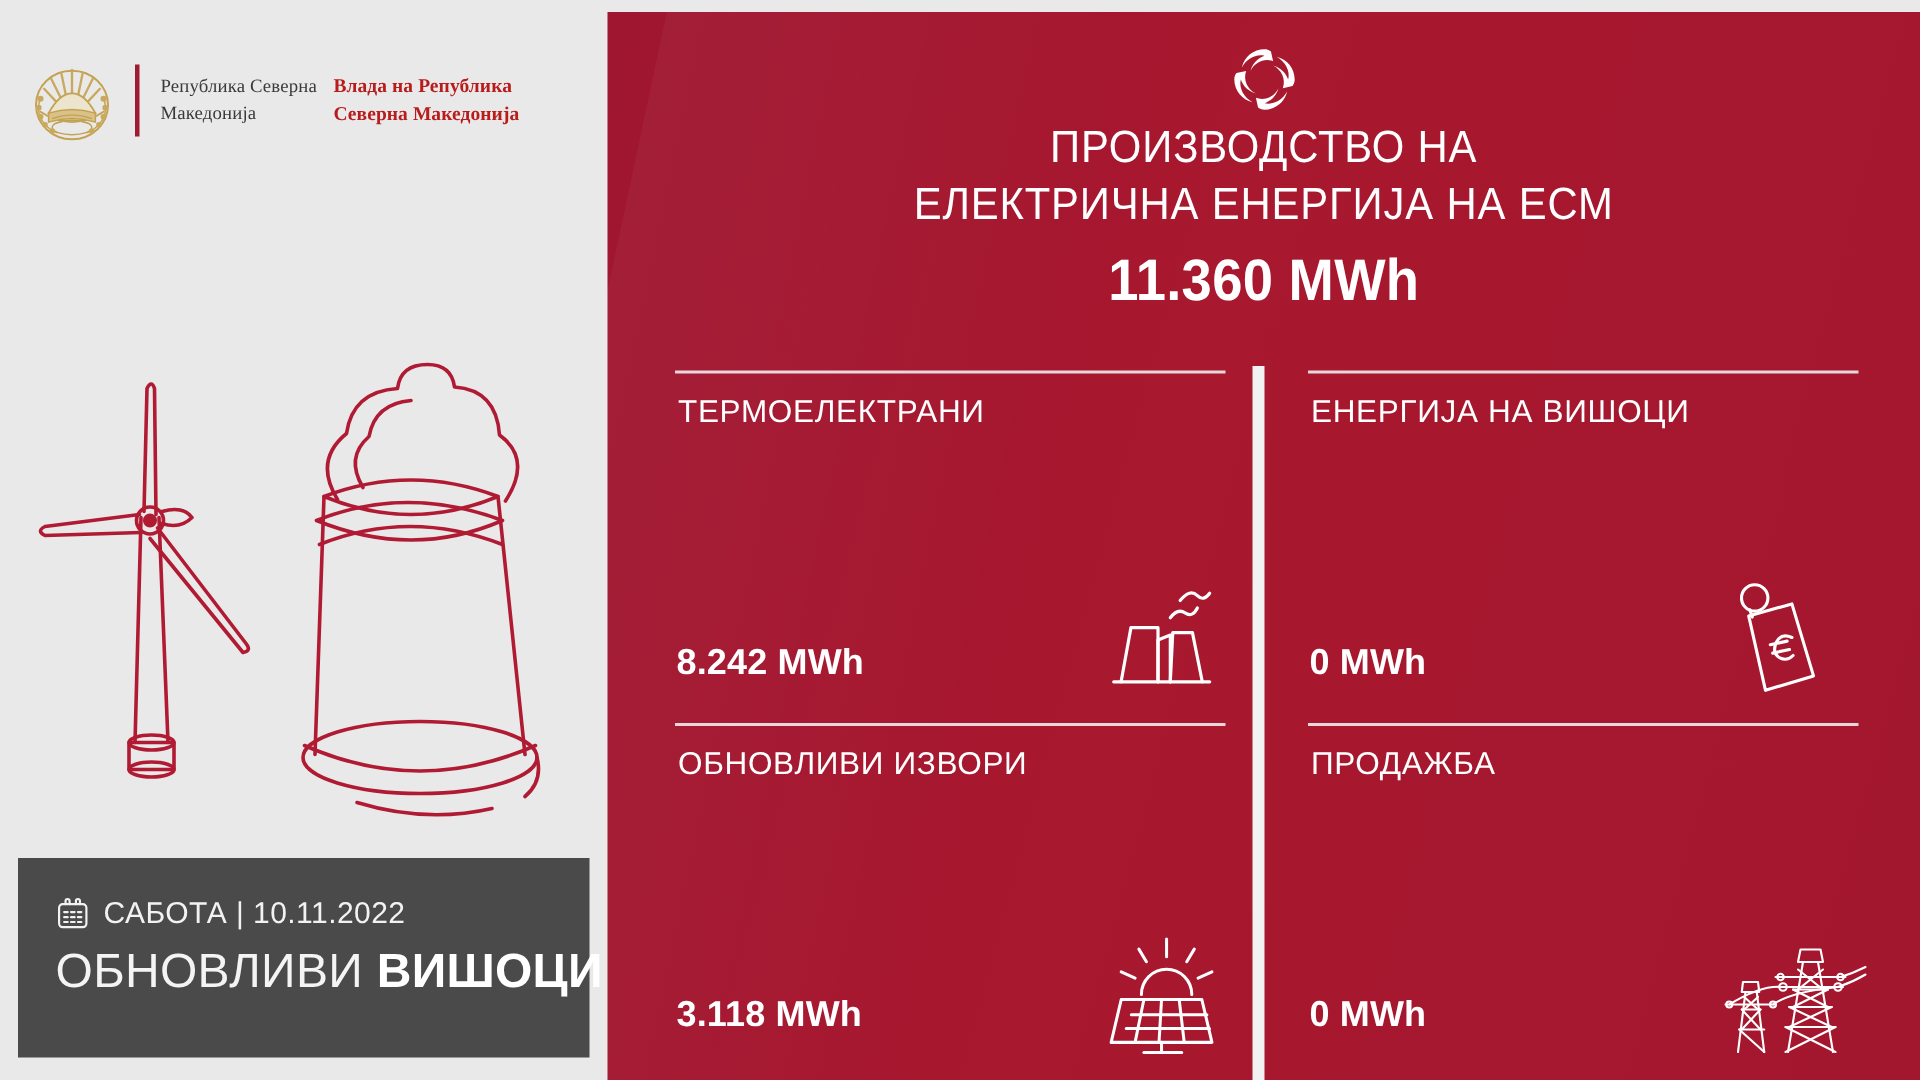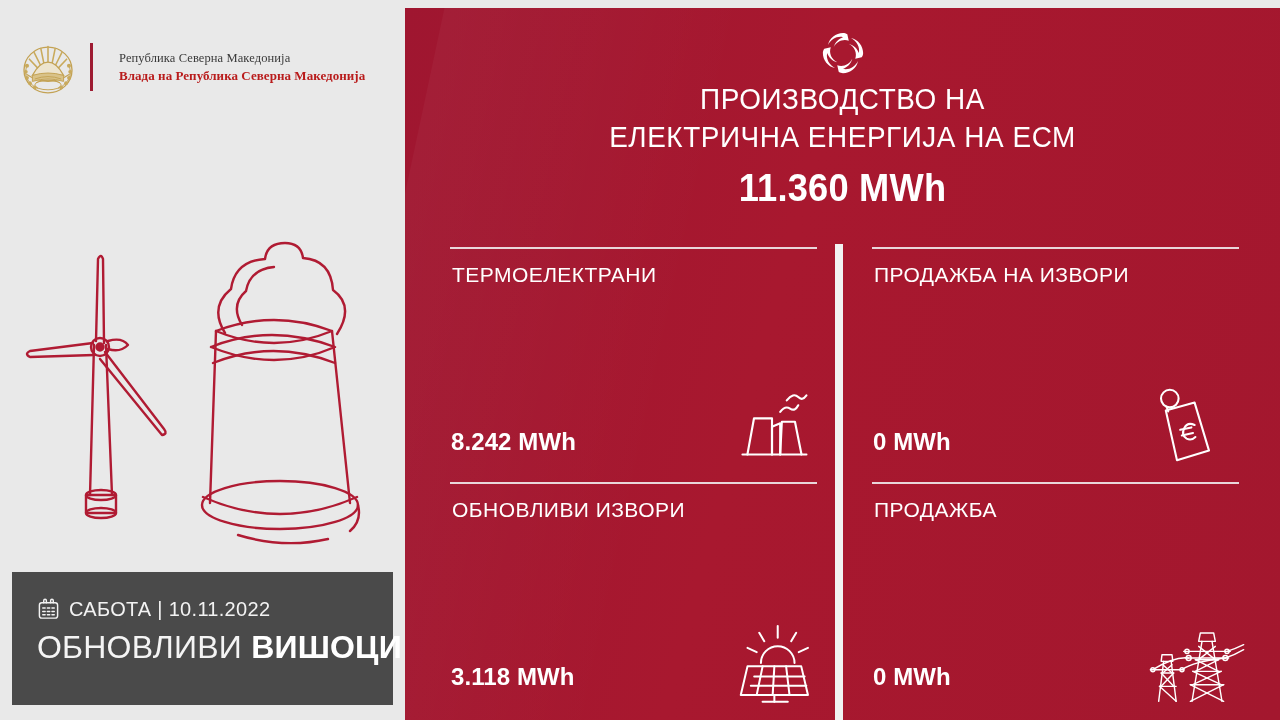--- a/index.html
+++ b/index.html
@@ -38,23 +38,21 @@
   #gov-divider {
     width: 3px;
     height: 48px;
     background: #9e1b32;
     margin-left: 12px;
     margin-right: 14px;
     flex: 0 0 3px;
   }
   #gov-text {
     display: flex;
-    flex-direction: column;
     justify-content: center;
-    margin-left: 12px;
   }
   #gov-line-1 {
     font-family: "Liberation Serif", serif;
     font-size: 12.5px;
     color: #3a3a3a;
     line-height: 1.45;
     letter-spacing: 0.1px;
   }
   #gov-line-2 {
     font-family: "Liberation Serif", serif;
@@ -391,21 +389,21 @@
               <line x1="40" y1="96" x2="70" y2="96"></line>
             </g>
           </svg>
         </div>
       </div>
 
       <div class="stat-col" id="col-right">
 
         <div class="stat-cell">
           <div class="stat-rule"></div>
-          <div class="stat-label">ПРОДАЖБА НА ИЗВОРИ</div>
+          <div class="stat-label">ЕНЕРГИЈА НА ВИШОЦИ</div>
           <div class="stat-value">0 MWh</div>
           <svg class="stat-icon" id="icon-sales" viewBox="0 0 90 100">
             <g fill="none" stroke="#ffffff" stroke-width="2.6" stroke-linecap="round" stroke-linejoin="round">
               <path d="M26 32 L62 22 L80 82 L40 94 Z"></path>
               <circle cx="31" cy="17" r="11"></circle>
               <path d="M27 27 L29 33"></path>
               <path d="M62 50 q-9 -4 -13 4 q-4 9 3 13 q6 3 11 -2"></path>
               <line x1="44" y1="56" x2="58" y2="53"></line>
               <line x1="46" y1="63" x2="60" y2="60"></line>
             </g>

